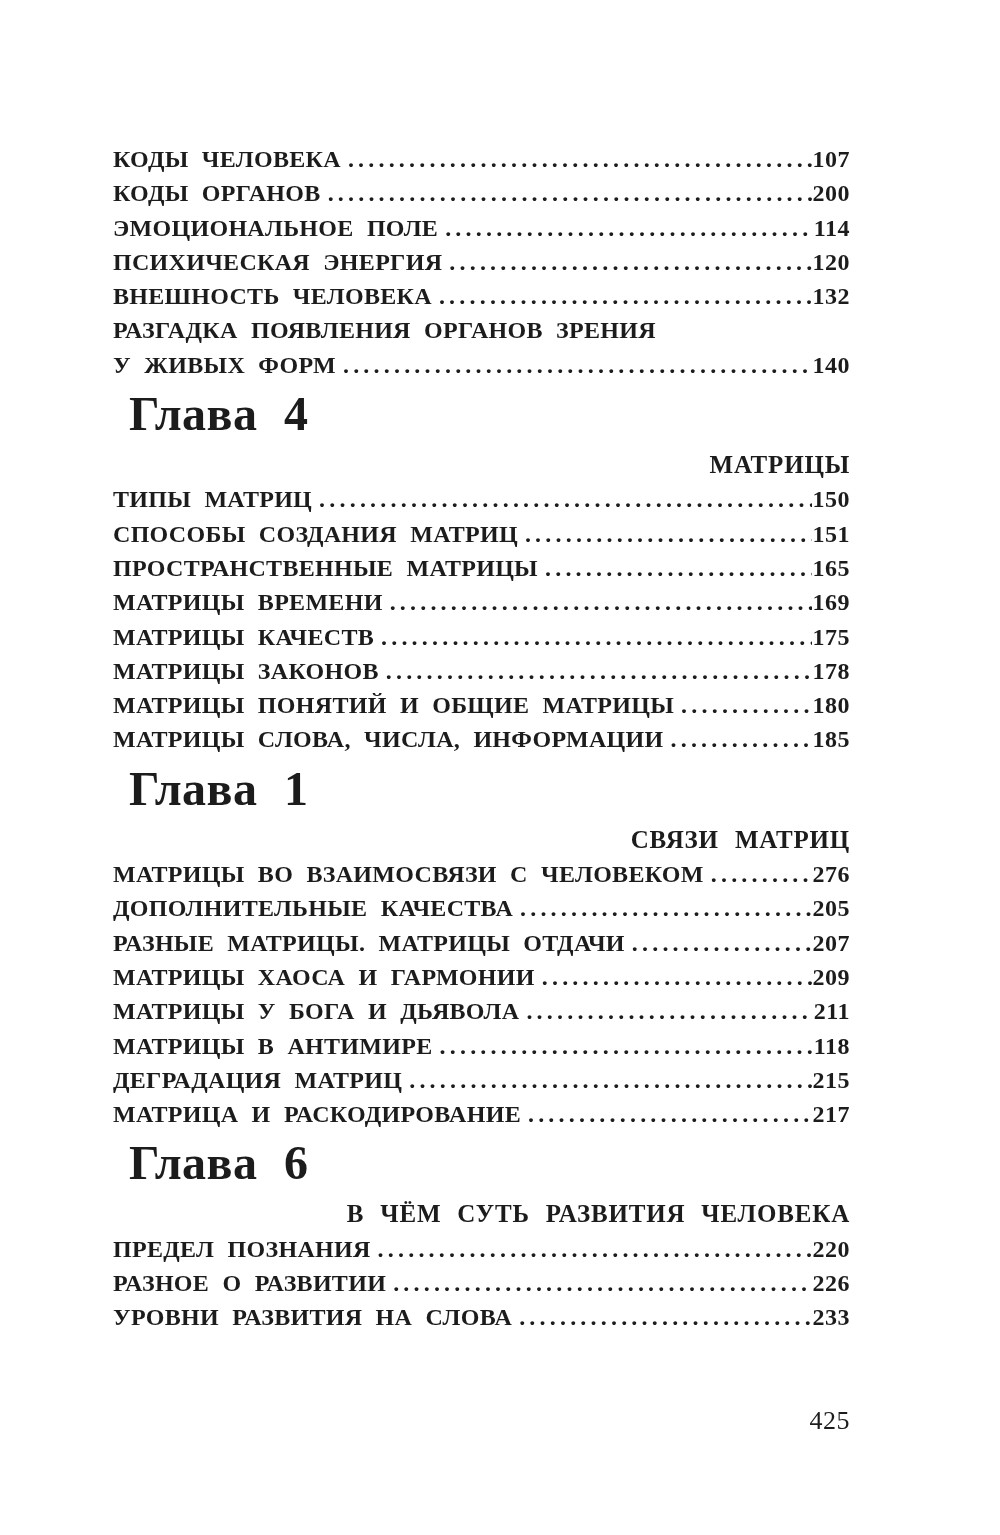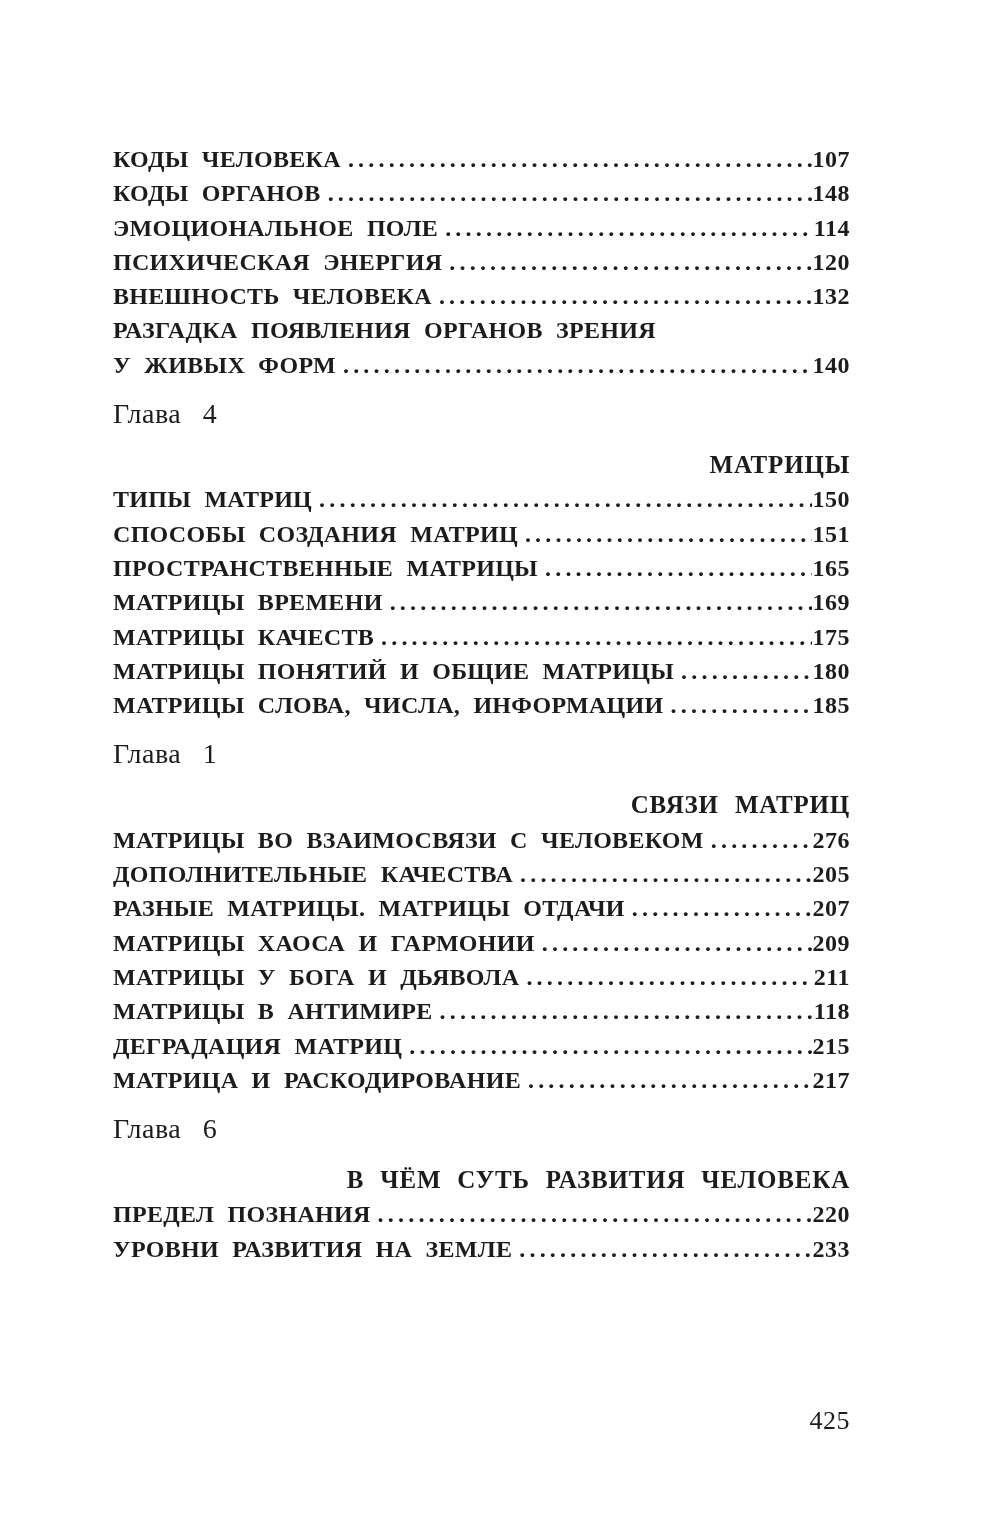--- a/index.html
+++ b/index.html
@@ -48,26 +48,26 @@
     letter-spacing: 4.2px;
     word-spacing: 0;
     font-weight: 600;
   }
   .toc-page {
     flex: 0 0 auto;
     font-weight: 600;
     letter-spacing: 0.5px;
   }
   .chapter-heading {
-    font-size: 28px;
+    font-size: 48px;
     line-height: 44px;
-    font-weight: normal;
+    font-weight: bold;
     word-spacing: 14px;
     letter-spacing: 0.5px;
-    margin: 10px 0 12px 0;
+    margin: 10px 0 12px 16px;
   }
   .section-subhead {
     font-size: 25px;
     line-height: 34.3px;
     font-weight: bold;
     word-spacing: 9px;
     letter-spacing: 0.8px;
     white-space: nowrap;
     text-align: right;
   }
@@ -87,21 +87,21 @@
 <div class="page">
   <div class="toc">
       <div class="toc-row">
         <span class="toc-title">КОДЫ ЧЕЛОВЕКА</span>
         <span class="leader"></span>
         <span class="toc-page">107</span>
       </div>
       <div class="toc-row">
         <span class="toc-title">КОДЫ ОРГАНОВ</span>
         <span class="leader"></span>
-        <span class="toc-page">148</span>
+        <span class="toc-page">200</span>
       </div>
       <div class="toc-row">
         <span class="toc-title">ЭМОЦИОНАЛЬНОЕ ПОЛЕ</span>
         <span class="leader"></span>
         <span class="toc-page">114</span>
       </div>
       <div class="toc-row">
         <span class="toc-title">ПСИХИЧЕСКАЯ ЭНЕРГИЯ</span>
         <span class="leader"></span>
         <span class="toc-page">120</span>
@@ -140,20 +140,25 @@
         <span class="toc-title">МАТРИЦЫ ВРЕМЕНИ</span>
         <span class="leader"></span>
         <span class="toc-page">169</span>
       </div>
       <div class="toc-row">
         <span class="toc-title">МАТРИЦЫ КАЧЕСТВ</span>
         <span class="leader"></span>
         <span class="toc-page">175</span>
       </div>
       <div class="toc-row">
+        <span class="toc-title">МАТРИЦЫ ЗАКОНОВ</span>
+        <span class="leader"></span>
+        <span class="toc-page">178</span>
+      </div>
+      <div class="toc-row">
         <span class="toc-title">МАТРИЦЫ ПОНЯТИЙ И ОБЩИЕ МАТРИЦЫ</span>
         <span class="leader"></span>
         <span class="toc-page">180</span>
       </div>
       <div class="toc-row">
         <span class="toc-title">МАТРИЦЫ СЛОВА, ЧИСЛА, ИНФОРМАЦИИ</span>
         <span class="leader"></span>
         <span class="toc-page">185</span>
       </div>
       <div class="chapter-heading">Глава 1</div>
@@ -199,19 +204,24 @@
         <span class="toc-page">217</span>
       </div>
       <div class="chapter-heading">Глава 6</div>
       <div class="section-subhead">В ЧЁМ СУТЬ РАЗВИТИЯ ЧЕЛОВЕКА</div>
       <div class="toc-row">
         <span class="toc-title">ПРЕДЕЛ ПОЗНАНИЯ</span>
         <span class="leader"></span>
         <span class="toc-page">220</span>
       </div>
       <div class="toc-row">
-        <span class="toc-title">УРОВНИ РАЗВИТИЯ НА ЗЕМЛЕ</span>
+        <span class="toc-title">РАЗНОЕ О РАЗВИТИИ</span>
+        <span class="leader"></span>
+        <span class="toc-page">226</span>
+      </div>
+      <div class="toc-row">
+        <span class="toc-title">УРОВНИ РАЗВИТИЯ НА СЛОВА</span>
         <span class="leader"></span>
         <span class="toc-page">233</span>
       </div>
     </div>
   <div class="folio">425</div>
 </div>
 
 </body></html>

